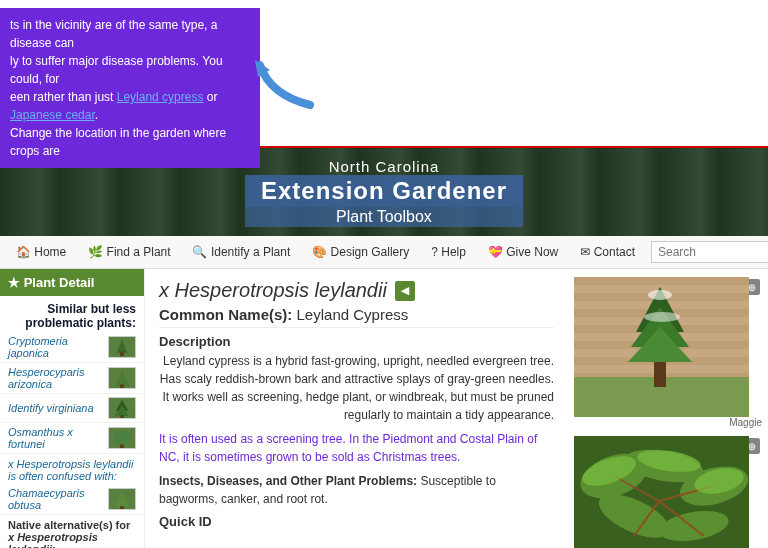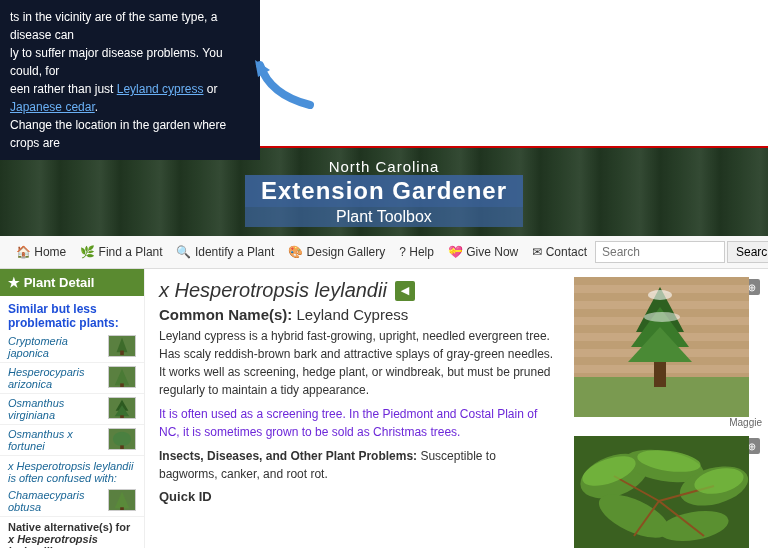--- a/index.html
+++ b/index.html
@@ -1,22 +1,22 @@
 <!DOCTYPE html>
 <html><head>
   <meta charset="utf-8">
   <style>
     * { box-sizing: border-box; margin: 0; padding: 0; }
     body { font-family: Arial, sans-serif; font-size: 13px; background: #fff; width: 768px; overflow-x: hidden; }
 
     
     .tooltip-popup {
       position: absolute;
-      top: 0; left: 0;
-      background: #0f172a;
+      top: 8px; left: 0;
+      background: #6d28d9;
       color: #fff;
       padding: 8px 10px;
       width: 260px;
       font-size: 12px;
       line-height: 1.5;
       z-index: 10;
     }
     .tooltip-popup a { color: #6ab0f5; text-decoration: underline; }
     .arrow-img {
       position: absolute;
@@ -96,21 +96,21 @@
       padding: 1px 10px;
     }
 
     
     .nav-bar {
       background: #f8f8f8;
       border-bottom: 1px solid #ddd;
       padding: 5px 10px;
       display: flex;
       align-items: center;
-      gap: 2px;
+      gap: 10px;
     }
     .nav-item {
       font-size: 12px;
       color: #333;
       padding: 3px 6px;
       cursor: pointer;
       white-space: nowrap;
     }
     .nav-search {
       margin-left: auto;
@@ -151,24 +151,26 @@
       font-weight: bold;
       padding: 6px 8px;
       display: flex;
       align-items: center;
       gap: 4px;
     }
     .sidebar-section-title {
       font-size: 12px;
       font-weight: bold;
       padding: 6px 8px 2px;
-      color: #1d4ed8;
+      color: #0f172a;
+      text-align: right;
     }
     .sidebar-plant-item {
       display: flex;
+      align-items: center;
       padding: 3px 8px;
       border-bottom: 1px solid #f0f0f0;
       gap: 0;
     }
     .sidebar-plant-name {
       font-size: 11px;
       color: #1a6696;
       font-style: italic;
       flex: 1;
     }
@@ -244,20 +246,21 @@
       color: #333;
       margin-bottom: 3px;
       border-top: 1px solid #eee;
       padding-top: 6px;
     }
     .description-text {
       font-size: 12px;
       color: #333;
       line-height: 1.5;
       margin-bottom: 6px;
+      text-align: right;
     }
     .description-text2 {
       font-size: 12px;
       color: #6d28d9;
       line-height: 1.5;
       margin-bottom: 6px;
     }
     .problems-text {
       font-size: 12px;
       color: #333;
@@ -384,21 +387,21 @@
     <div class="sidebar-plant-item">
       <span class="sidebar-plant-name">Hesperocyparis arizonica</span>
       <div class="plant-thumb">
         <svg viewBox="0 0 28 22">
             <polygon points="14,2 22,20 6,20" fill="#4a7a35"></polygon>
             <rect x="12" y="18" width="4" height="4" fill="#5a3a1a"></rect>
           </svg>
       </div>
     </div>
     <div class="sidebar-plant-item">
-      <span class="sidebar-plant-name">Osmanthus virginiana</span>
+      <span class="sidebar-plant-name">Identify virginiana</span>
       <div class="plant-thumb">
         <svg viewBox="0 0 28 22">
             <polygon points="14,2 21,14 7,14" fill="#2d5a20"></polygon>
             <polygon points="14,8 22,20 6,20" fill="#3a7030"></polygon>
             <rect x="12" y="19" width="4" height="3" fill="#5a3a1a"></rect>
           </svg>
       </div>
     </div>
     <div class="sidebar-plant-item">
       <span class="sidebar-plant-name">Osmanthus x fortunei</span>
@@ -429,20 +432,21 @@
 
   <div class="content-area">
     <div class="plant-scientific">
       <em>x Hesperotropsis leylandii</em>
       <span class="sound-icon">◀</span>
     </div>
     <div class="common-name">
       <strong>Common Name(s):</strong>
       <span> </span><span>Leyland Cypress</span>
     </div>
+    <div class="description-label">Description</div>
     <p class="description-text">Leyland cypress is a hybrid fast-growing, upright, needled evergreen tree. Has scaly reddish-brown bark and attractive splays of gray-green needles. It works well as screening, hedge plant, or windbreak, but must be pruned regularly to maintain a tidy appearance.</p>
     <p class="description-text2">It is often used as a screening tree. In the Piedmont and Costal Plain of NC, it is sometimes grown to be sold as Christmas trees.</p>
     <p class="problems-text">
       <strong>Insects, Diseases, and Other Plant Problems:</strong>
       <span> </span><span>Susceptible to bagworms, canker, and root rot.</span>
     </p>
     <div class="quick-id-label">Quick ID</div>
 
   </div>
 

